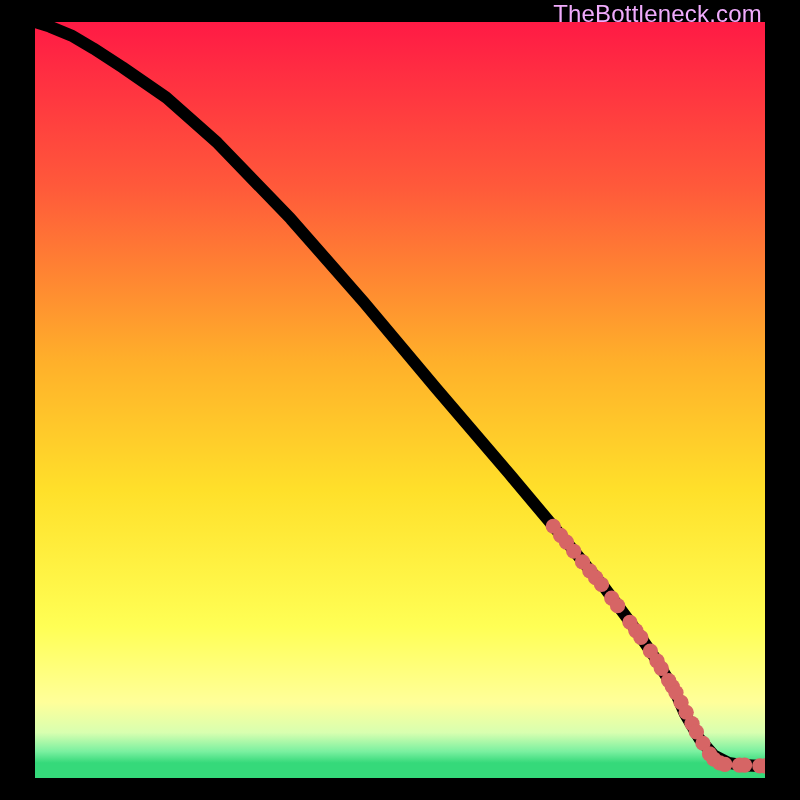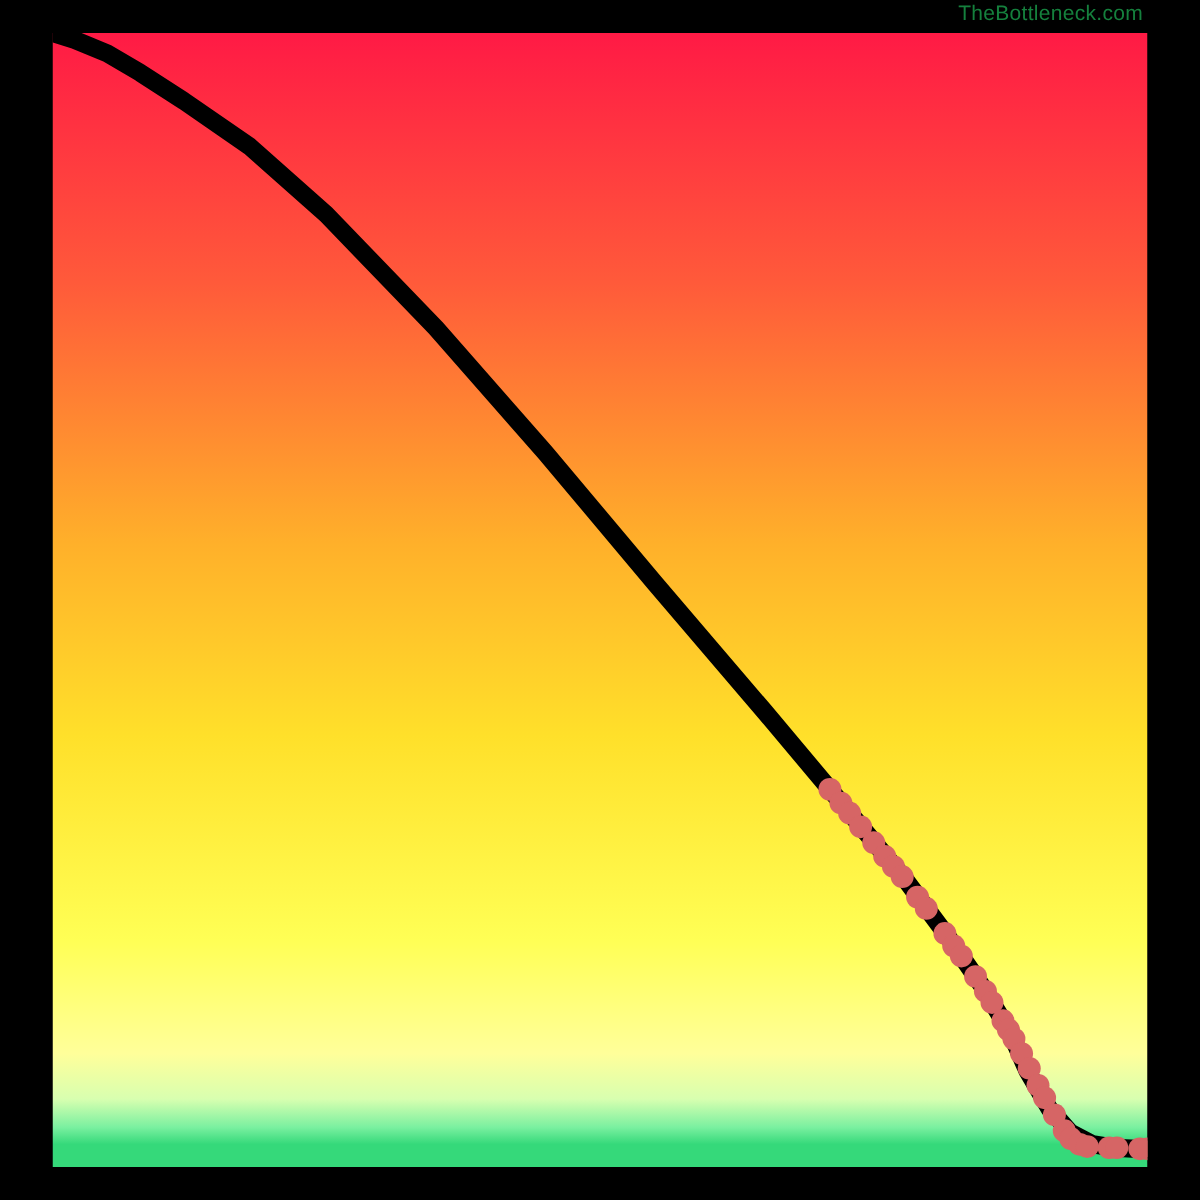--- a/index.html
+++ b/index.html
@@ -14,22 +14,22 @@
   .stage {
     position: relative;
     width: 800px;
     height: 800px;
     background: #000;
   }
   .watermark {
     position: absolute;
     top: 0;
     right: 38px;
-    color: #15803d;
-    font-size: 14px;
+    color: #f0abfc;
+    font-size: 24px;
     letter-spacing: 0.2px;
     font-weight: 500;
     user-select: none;
   }
   .plot-wrap {
     position: absolute;
     left: 35px;
     top: 22px;
     width: 730px;
     height: 756px;

